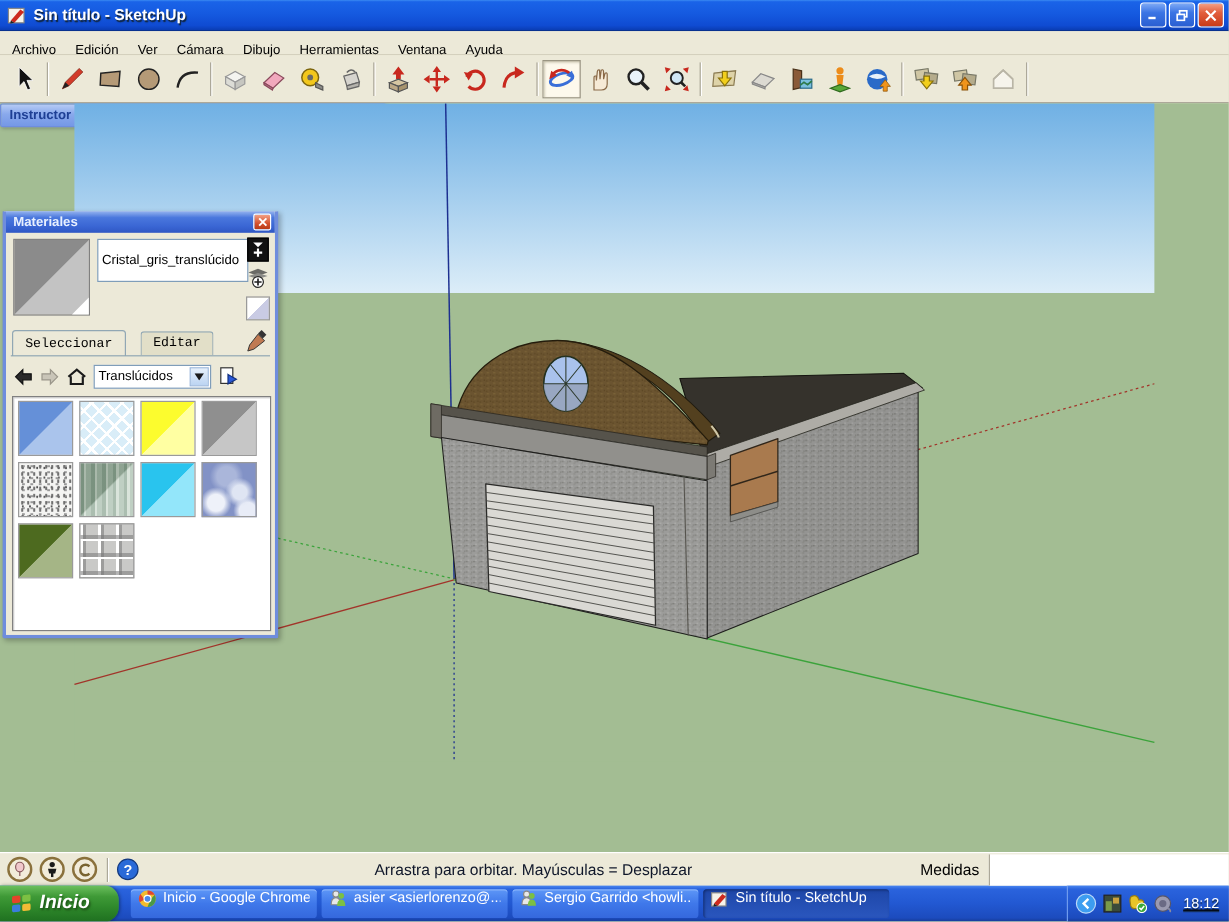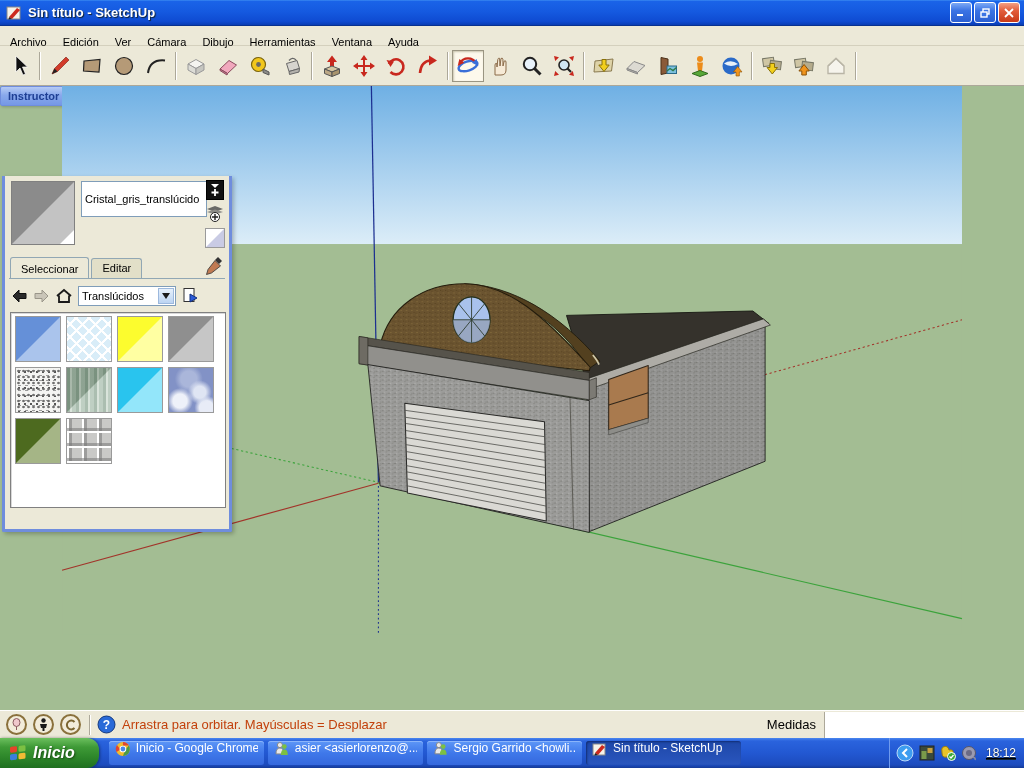--- a/index.html
+++ b/index.html
@@ -44,21 +44,21 @@
   .materials { left:2px; top:90px; width:230px; height:356px; }
   .mat-body { position:relative; width:100%; height:100%; }
   .mat-preview { position:absolute; left:6px; top:5px; width:64px; height:64px; border:1px solid #808080;
     background:linear-gradient(135deg,#8b8b8b 49.6%,#c3c3c3 50.4%); }
   .mat-preview .fold { position:absolute; right:0; bottom:0; width:0; height:0; border-left:14px solid transparent; border-bottom:14px solid #fff; }
   .mat-name { position:absolute; left:76px; top:5px; width:126px; height:36px; border:1px solid #7f9db9; font-size:11px; padding:2px 3px; font-family:"Liberation Sans",sans-serif; }
   .mat-sidecol { position:absolute; right:3px; top:4px; width:22px; display:flex; flex-direction:column; align-items:center; gap:3px; }
   .mat-createbtn { width:18px; height:20px; background:#111; border:1px solid #000; color:#fff; display:flex; flex-direction:column; align-items:center; justify-content:center; }
   .mat-default { width:20px; height:20px; border:1px solid #9a9a9a; background:linear-gradient(135deg,#ffffff 49.5%,#c9cbe4 50.5%); }
   .tabs { position:absolute; left:5px; top:80px; display:flex; align-items:flex-end; height:22px; }
-  .tab { padding:3px 10px 4px; border:1px solid #91a7b4; border-bottom:none; border-radius:3px 3px 0 0; background:#e2dfc8; margin-right:2px; font-size:11px; }
+  .tab { padding:3px 10px 4px; border:1px solid #91a7b4; border-bottom:none; border-radius:3px 3px 0 0; background:#e2dfc8; margin-right:12px; font-size:11px;font-family:Liberation Mono, monospace; }
   .tab.active { background:#ece9d8; font-weight:normal; position:relative; top:1px; padding-top:5px; border-color:#91a7b4; }
   .tabline { position:absolute; left:4px; right:4px; top:102px; border-top:1px solid #91a7b4; }
   .navrow { position:absolute; left:6px; top:108px; width:218px; height:24px; display:flex; align-items:center; gap:5px; }
   .xp-select { width:98px; height:20px; border:1px solid #7f9db9; background:#fff; display:flex; align-items:center; }
   .xp-select .val { flex:1; padding-left:3px; font-size:11px; }
   .dd-arrow { width:16px; height:16px; margin-right:1px; background:linear-gradient(180deg,#e6f0fb,#bcd4f2); border:1px solid #9cb8dd; display:flex; align-items:center; justify-content:center; }
   .swatchbox { position:absolute; left:5px; top:136px; width:216px; height:196px; background:#fff; border:1px solid #808080; box-shadow:inset 1px 1px 0 #d8d8d8; padding:3px 0 0 4px; }
   .swrow { display:flex; gap:5px; margin-bottom:5px; }
   .sw { width:46px; height:46px; border:1px solid #9a9a9a; }
   .sw-blue    { background:linear-gradient(135deg,#6590d8 49.5%,#aac4ec 50.5%); }
@@ -80,21 +80,21 @@
 
   .instructor { left:700px; top:160px; width:322px; height:20px; border:1px solid #6f8ddd; border-radius:2px;
     background:linear-gradient(180deg,#b6cbf5 0%,#89a9ec 45%,#7598e6 100%); display:flex; align-items:center; padding:0 2px 0 7px;
     box-shadow:1px 1px 3px rgba(0,0,0,.2); }
   .instructor .pt-text { flex:1; color:#1e3f94; font-weight:bold; font-size:11px; }
 
   
   .statusbar { height:28px; background:#ece9d8; border-top:1px solid #fff; display:flex; align-items:center; padding:0 0 0 6px; }
   .stat-circle { width:21px; height:21px; border-radius:50%; border:2px solid #8a713c; background:#f2ecda; margin-right:6px; display:flex; align-items:center; justify-content:center; }
   .stat-sep { width:2px; height:20px; margin:0 6px 0 2px; border-left:1px solid #aca899; border-right:1px solid #fff; }
-  .hint { font-size:13px; color:#c2410c; margin-left:6px; flex:1; }
+  .hint { font-size:13px; color:#0f172a; margin-left:6px; flex:1;text-align:center; }
   .measures-label { font-size:13px; margin-right:8px; }
   .measures-field { width:200px; height:26px; border:none; border-left:1px solid #aca899; background:#fff; font-size:12px; padding:0 4px; }
 
   
   .taskbar { height:30px; background:linear-gradient(180deg,#4a86f0 0%,#2a63dd 10%,#2258d2 50%,#1c4bbd 90%,#153a96 100%); display:flex; align-items:center; }
   .startbtn { height:30px; width:99px; display:flex; align-items:center; gap:5px; padding:0 24px 0 8px;
     background:linear-gradient(180deg,#6cc05e 0%,#3f9a37 30%,#2f892b 60%,#1f7020 100%);
     border-radius:0 12px 12px 0; box-shadow:1px 0 3px rgba(0,0,0,.4); }
   .startbtn .start-text { color:#fff; font-weight:bold; font-style:italic; font-size:16px; text-shadow:1px 1px 2px #1a4a14; }
   .taskbtns { display:flex; align-items:center; gap:4px; margin-left:10px; flex:1; }
@@ -396,20 +396,28 @@
 
         <g>
           <polygon points="622,420 667,404 667,464 622,477" fill="#a97a4e" stroke="#30261a" stroke-width="1.2"></polygon>
           <line x1="622" y1="449" x2="667" y2="435" stroke="#30261a" stroke-width="1.4"></line>
           <polygon points="622,477 667,464 667,469 622,483" fill="#8d8d89" stroke="#3a3a36" stroke-width="0.6"></polygon>
         </g>
       </g>
     </svg>
 
     <div class="palette materials">
+      <div class="palette-title">
+        <span class="pt-text">Materiales</span>
+        <div class="pclose">
+          <svg width="8" height="8" viewBox="0 0 8 8">
+              <path d="M1,1 L7,7 M7,1 L1,7" stroke="#fff" stroke-width="1.6"></path>
+            </svg>
+        </div>
+      </div>
       <div class="mat-body">
         <div class="mat-preview">
             <span class="fold"></span>
           </div>
         <input class="mat-name" value="Cristal_gris_translúcido" style="">
         <div class="mat-sidecol">
           <div class="mat-createbtn">
             <svg width="12" height="16" viewBox="0 0 12 16">
                 <path d="M2,2 h8 l-4,4 Z" fill="#fff"></path>
                 <path d="M6,7 v7 M2.5,10.5 h7" stroke="#fff" stroke-width="1.8"></path>

